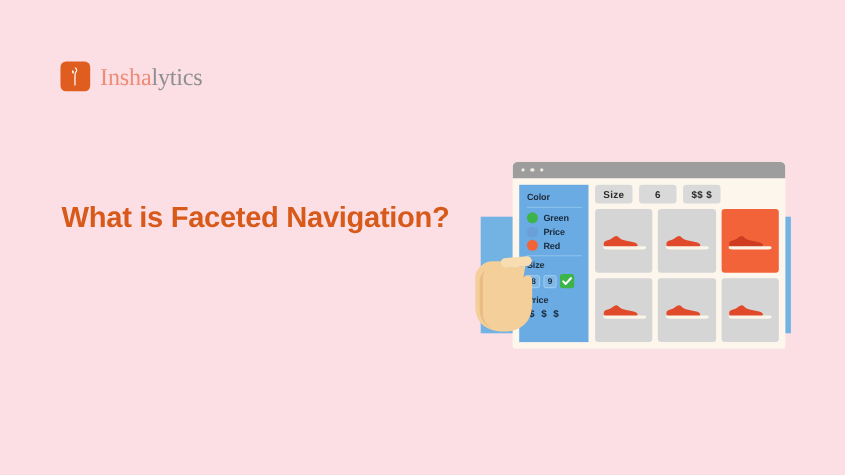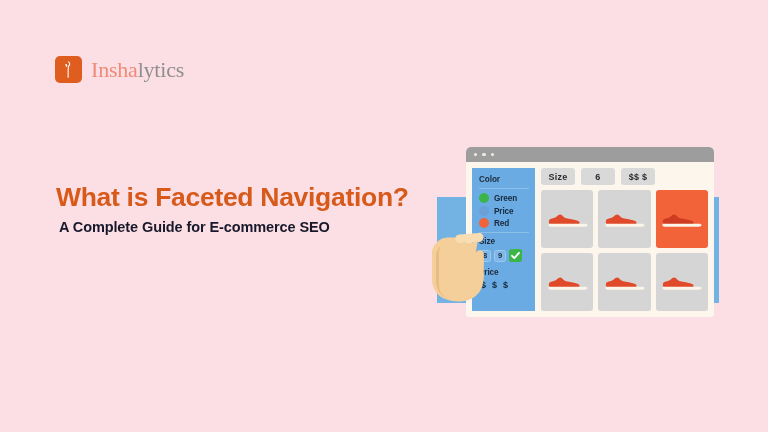--- a/index.html
+++ b/index.html
@@ -264,21 +264,20 @@
       <path d="M10.4 8.1c.9-.2 1.6 .3 1.8 1.1 .2 .9-.3 1.6-1.1 1.8-.5-.9-.7-1.9-.7-2.9z" fill="#ffffff"></path>
     </svg>
   </div>
   <div class="brand-word">
     <span class="w-a">Insha</span><span class="w-b">lytics</span>
   </div>
 </div>
 
 <div class="headline-block">
   <h1 class="headline">What is Faceted Navigation?</h1>
-  <div class="subheadline">A Complete Guide for E-commerce SEO</div>
 </div>
 
 <div class="illustration">
 
   <div class="blue-backdrop"></div>
 
   <div class="browser">
 
     <div class="titlebar">
       <span class="dot"></span>

